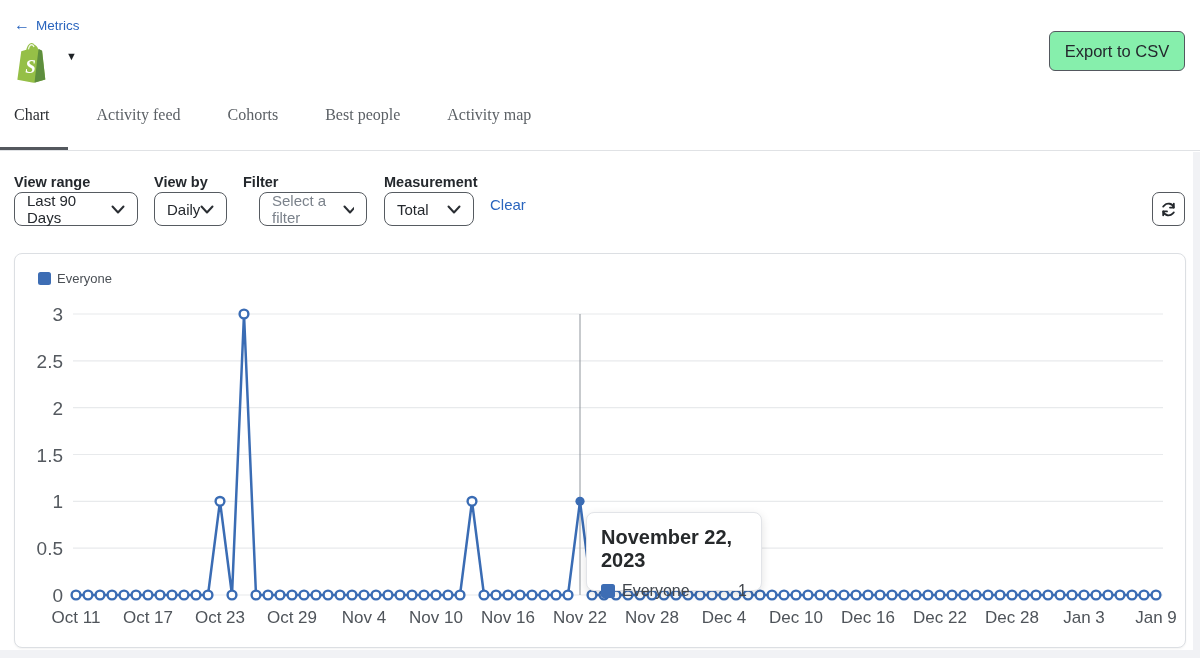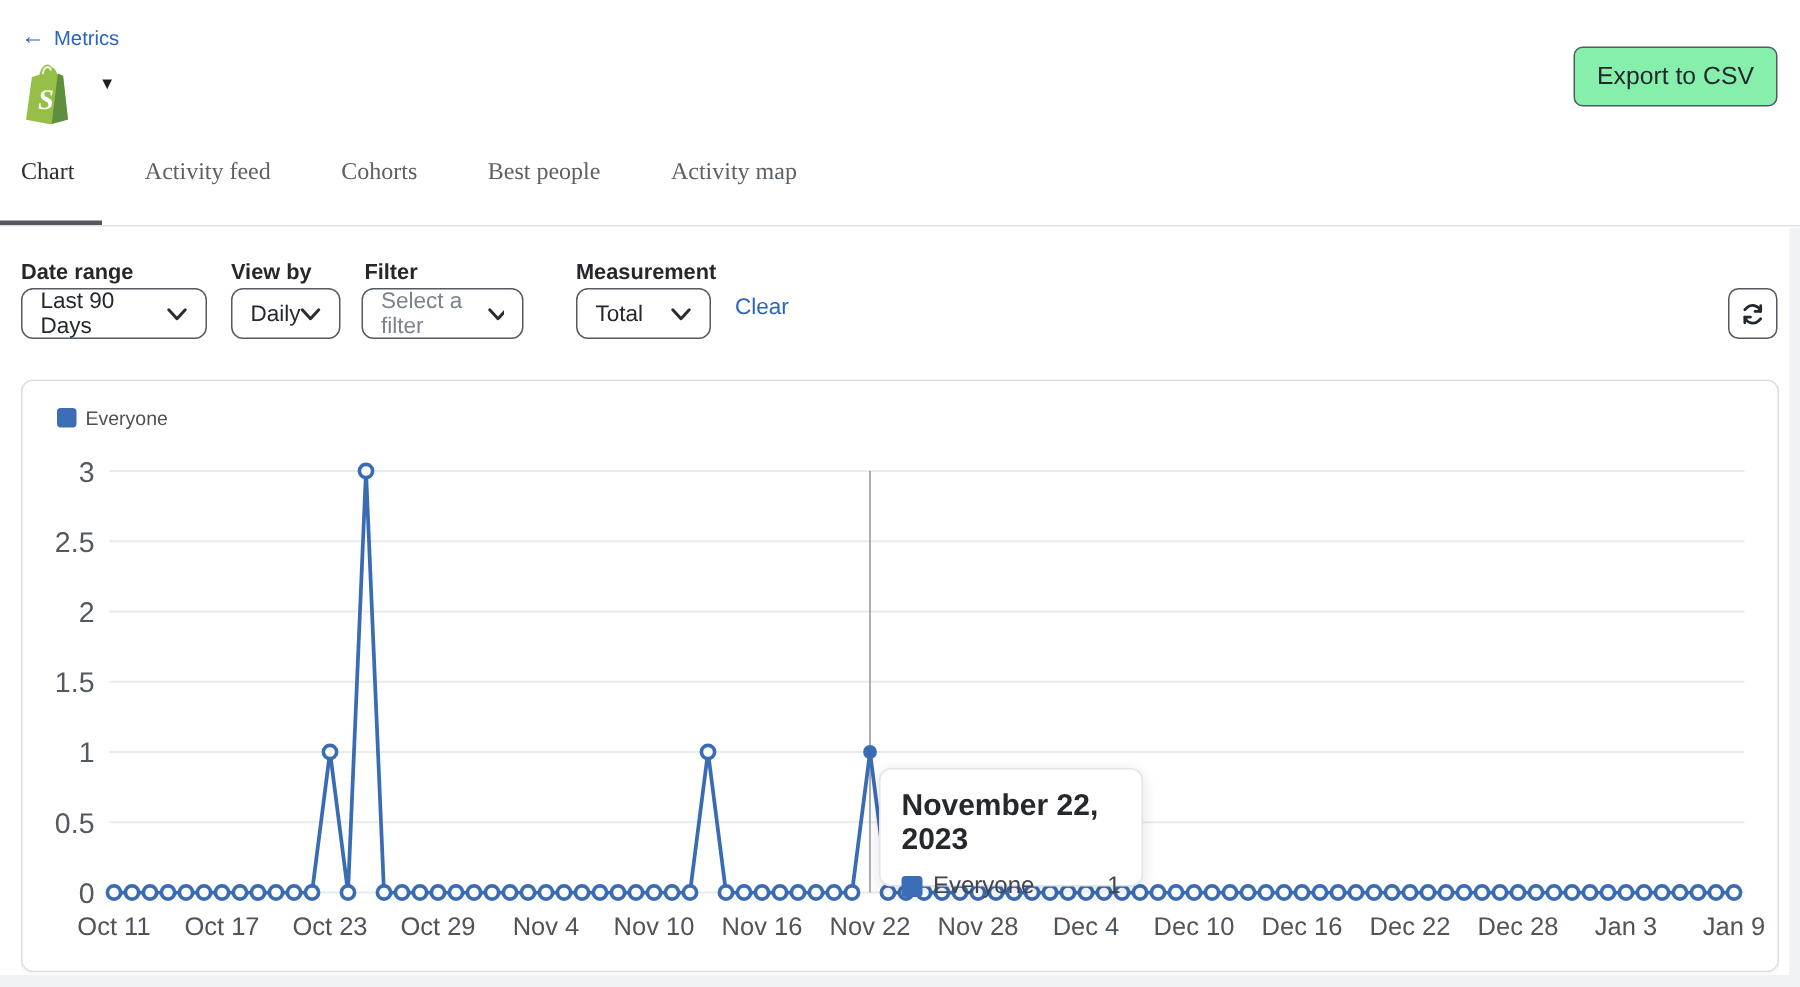--- a/index.html
+++ b/index.html
@@ -84,38 +84,38 @@
 <div class="abs tabs">
   <div class="tab active">Chart</div>
   <div class="tab">Activity feed</div>
   <div class="tab">Cohorts</div>
   <div class="tab">Best people</div>
   <div class="tab">Activity map</div>
 </div>
 <div class="abs tab-underline"></div>
 <div class="abs tabs-divider"></div>
 
-<div class="abs f-label" style="left:14px">Date range</div>
+<div class="abs f-label" style="left:14px">View range</div>
 <div class="abs select" style="left:14px;width:124px">
   <span>Last 90 Days</span>
   <svg width="14" height="9">
       <path d="M1.5 1.5 7 7.5 12.5 1.5" stroke="#2a2e33" stroke-width="2" fill="none" stroke-linecap="round" stroke-linejoin="round"></path>
     </svg>
 </div>
 
 <div class="abs f-label" style="left:154px">View by</div>
 <div class="abs select" style="left:154px;width:73px">
   <span>Daily</span>
   <svg width="14" height="9">
       <path d="M1.5 1.5 7 7.5 12.5 1.5" stroke="#2a2e33" stroke-width="2" fill="none" stroke-linecap="round" stroke-linejoin="round"></path>
     </svg>
 </div>
 
 <div class="abs f-label" style="left:243px">Filter</div>
-<div class="abs select" style="left:241px;width:108px">
+<div class="abs select" style="left:259px;width:108px">
   <span class="ph">Select a filter</span>
   <svg width="14" height="9">
       <path d="M1.5 1.5 7 7.5 12.5 1.5" stroke="#2a2e33" stroke-width="2" fill="none" stroke-linecap="round" stroke-linejoin="round"></path>
     </svg>
 </div>
 
 <div class="abs f-label" style="left:384px">Measurement</div>
 <div class="abs select" style="left:384px;width:90px">
   <span>Total</span>
   <svg width="14" height="9">

